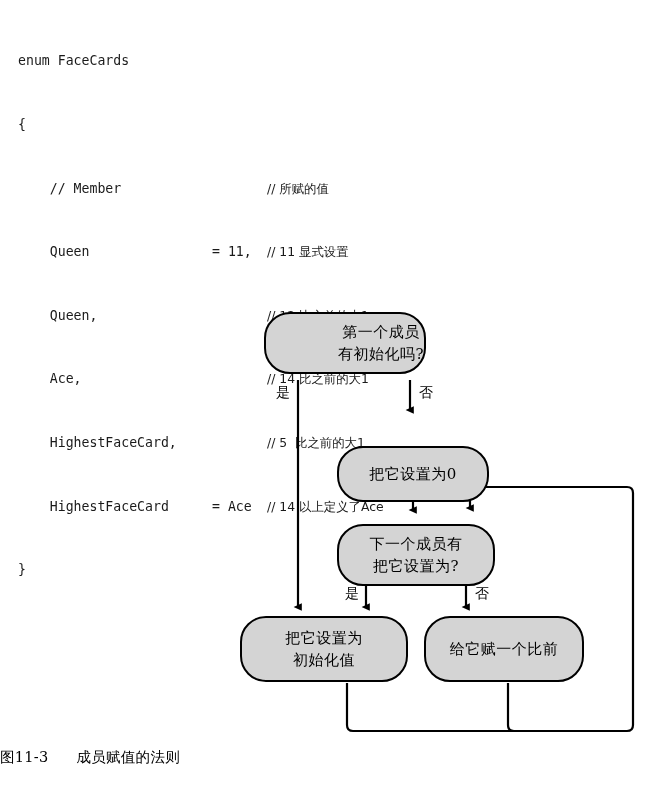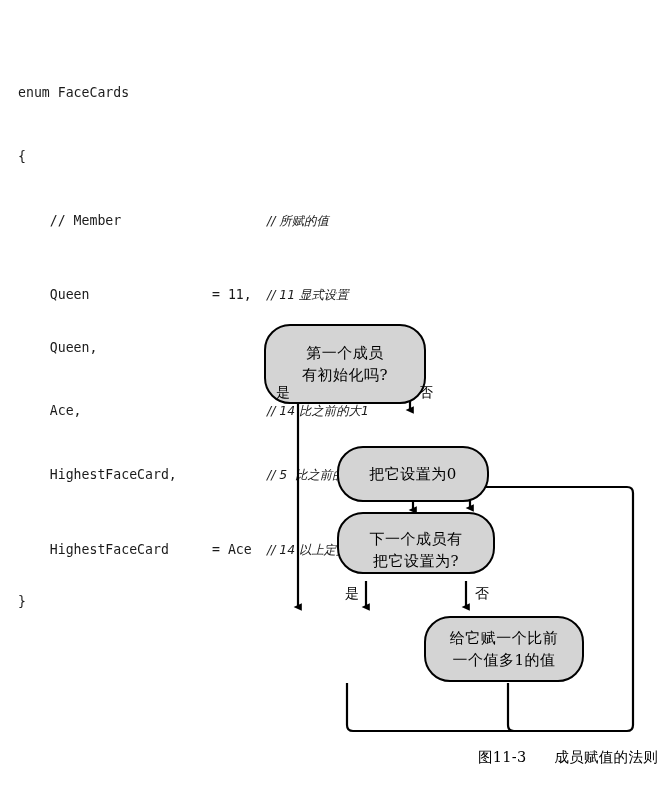--- a/index.html
+++ b/index.html
@@ -26,23 +26,23 @@
     font-size: 13.2px;
     line-height: 21.2px;
     white-space: pre;
     color: #1a1a1a;
   }
   .code-line {
     white-space: pre;
     display: block;
     height: 21.2px;
   }
-  .code-seg-name { display: inline-block; margin-top: 32px; }
-  .code-seg-assign { display: inline-block; margin-top: 43px; }
-  .code-seg-comment { display: inline-block; font-style: italic; }
+  .code-seg-name { display: inline-block; }
+  .code-seg-assign { display: inline-block; }
+  .code-seg-comment { display: inline-block; }
   .cn {
     font-family: "DejaVu Sans", sans-serif;
     font-size: 12.4px;
   }
 
   
   #flowchart {
     position: absolute;
     left: 0;
     top: 300px;
@@ -78,21 +78,21 @@
     color: #000000;
     line-height: 16px;
   }
 
   
   #figure-caption {
     position: absolute;
     left: 0;
     top: 748px;
     width: 658px;
-    text-align: right;
+    text-align: left;
     font-family: "DejaVu Serif", serif;
     font-size: 14.5px;
     color: #000000;
     letter-spacing: 0.3px;
   }
 </style>
 </head>
 <body>
 
 <div id="code-listing">
@@ -126,45 +126,50 @@
       <path d="M 366 281 L 366 307" marker-end="url(#arrowhead)"></path>
 
       <path d="M 466 281 L 466 307" marker-end="url(#arrowhead)"></path>
 
       <path d="M 347 383 L 347 425 Q 347 431 353 431 L 627 431 Q 633 431 633 425 L 633 193 Q 633 187 627 187 L 476 187 Q 470 187 470 193 L 470 208" marker-end="url(#arrowhead)"></path>
 
       <path d="M 508 383 L 508 425 Q 508 431 514 431 L 627 431"></path>
     </g>
   </svg>
 
-  <div class="node" style="left:264px; top:24px; width:162px; height:80px;">
+  <div class="node" style="left:264px; top:12px; width:162px; height:62px;justify-content:flex-end;">
     <span>
       <span class="node-text">第一个成员</span>
       <span class="node-text">有初始化吗?</span>
     </span>
   </div>
 
   <div class="node" style="left:337px; top:116px; width:152px; height:56px;margin-top:30px;">
     <span>
       <span class="node-text">把它设置为0</span>
     </span>
   </div>
 
-  <div class="node" style="left:337px; top:212px; width:158px; height:62px;align-items:flex-end;">
+  <div class="node" style="left:337px; top:224px; width:158px; height:62px;">
     <span>
       <span class="node-text">下一个成员有</span>
       <span class="node-text">把它设置为?</span>
     </span>
   </div>
 
+  <div class="node" style="left:240px; top:316px; width:168px; height:66px;">
+    <span>
+      <span class="node-text">把它设置为</span>
+      <span class="node-text">初始化值</span>
+    </span>
+  </div>
 
   <div class="node" style="left:424px; top:316px; width:160px; height:66px;">
     <span>
       <span class="node-text">给它赋一个比前</span>
-      <span class="node-text">一个值多1的值</span>
     </span>
   </div>
 
   <div class="edge-label" style="left:276px; top:84px;">是</div>
   <div class="edge-label" style="left:419px; top:84px;">否</div>
   <div class="edge-label" style="left:345px; top:285px;">是</div>
   <div class="edge-label" style="left:475px; top:285px;">否</div>
 </div>
 
 <div id="figure-caption">

